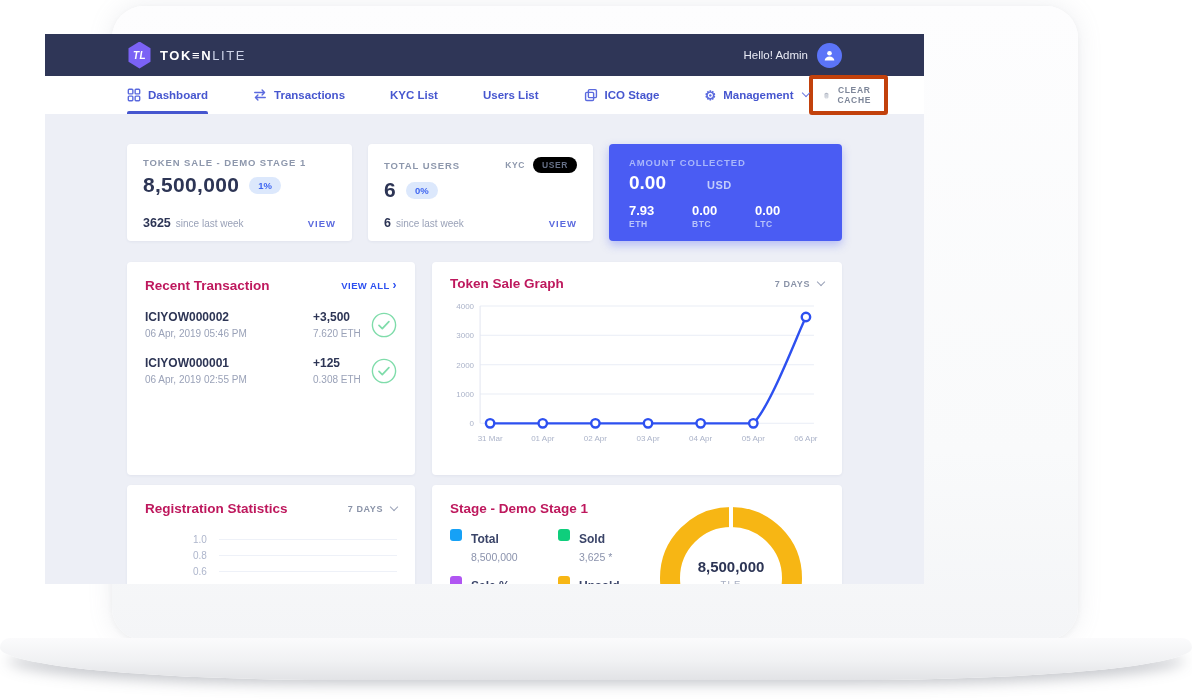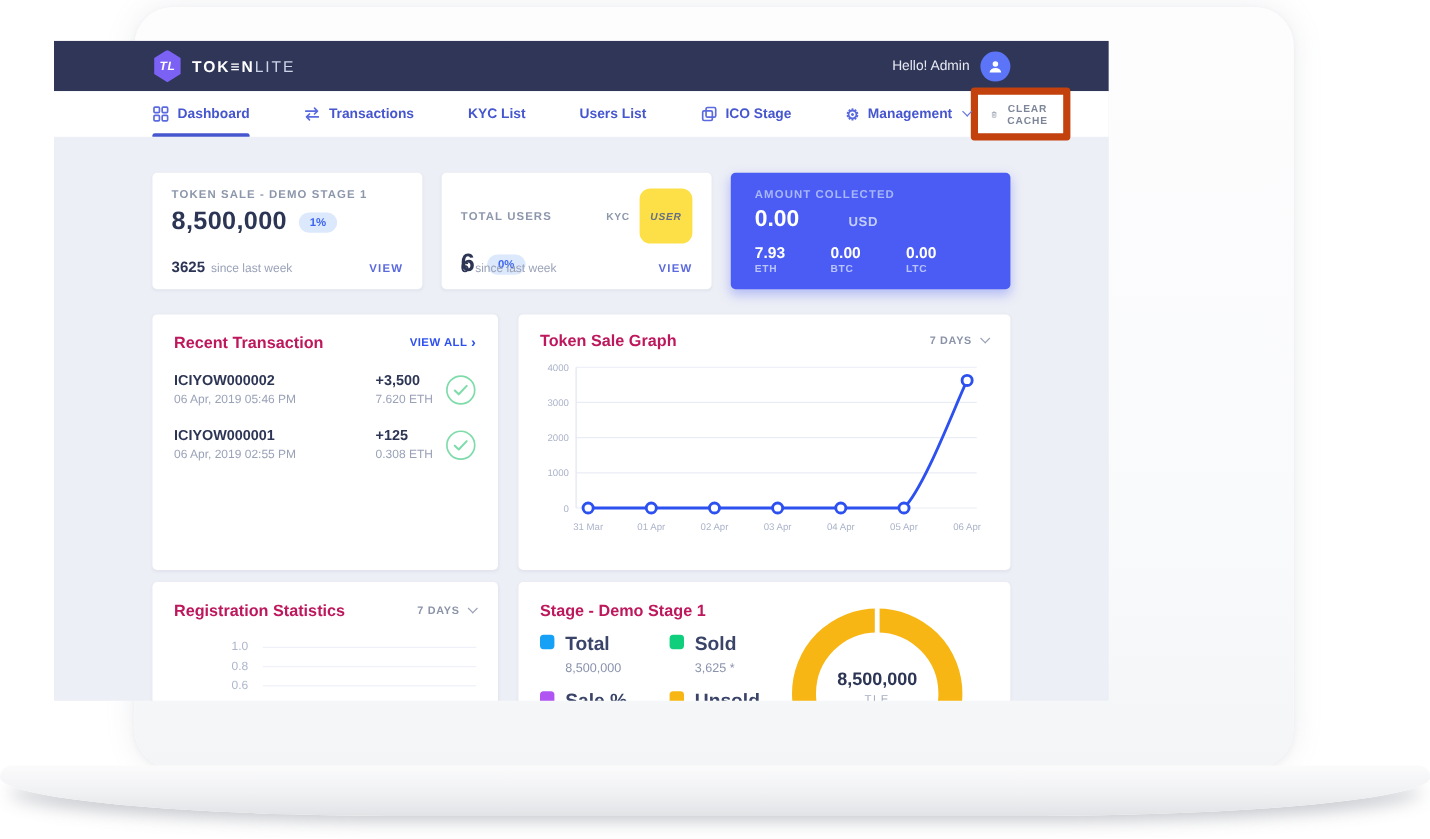--- a/index.html
+++ b/index.html
@@ -38,21 +38,21 @@
   .nav-items { display:flex; align-items:flex-end; gap:45px; height:100%; }
   .nav-item { position:relative; display:flex; align-items:center; gap:7px; height:100%;
     font-size:11.5px; font-weight:bold; color:#4656cf; cursor:pointer; white-space:nowrap; }
   .nav-item.active::after { content:""; position:absolute; left:0; right:0; bottom:0; height:3px;
     background:#4656cf; border-radius:2px 2px 0 0; }
   .nicon { width:14px; height:14px; stroke:#5b6ade; fill:none; stroke-width:1.6; }
   .gear-glyph { font-size:13px; color:#5b6ade; line-height:1; }
   .chev { width:6px; height:6px; border-right:1.6px solid #6a78de; border-bottom:1.6px solid #6a78de;
     transform:rotate(45deg); display:inline-block; margin-top:-4px; margin-left:3px; }
   .clear-cache { margin-left:auto; display:flex; align-items:center; gap:6px; background:#fff;
-    border:6px solid #c2410c; border-radius:3px; padding:6px 11px; color:#7d8699;
+    border:4px solid #c2410c; border-radius:3px; padding:6px 11px; color:#7d8699;
     font-size:8.5px; font-weight:bold; letter-spacing:.7px; cursor:pointer; }
 
   
   .content { padding:30px 82px 0; }
   .card { background:#ffffff; border-radius:4px; box-shadow:0 1px 3px rgba(40,50,100,.06); }
   .row1 { display:flex; gap:16px; }
   .row1 .card { flex:1; height:97px; padding:13px 16px; position:relative; }
   .card-title { font-size:9.5px; font-weight:bold; letter-spacing:.9px; color:#8d97ac; }
   .title-row { display:flex; align-items:center; justify-content:space-between; }
   .value-row { display:flex; align-items:center; gap:10px; margin-top:5px; }
@@ -61,21 +61,21 @@
     padding:3px 9px; border-radius:10px; }
   .card-foot { position:absolute; left:16px; right:16px; bottom:11px; display:flex;
     align-items:baseline; gap:5px; }
   .delta { font-size:12.5px; font-weight:bold; color:#2d3555; }
   .delta-cap { font-size:10px; color:#9aa2b8; }
   .view-link { margin-left:auto; font-size:9.5px; font-weight:bold; letter-spacing:1px;
     color:#5b6ade; cursor:pointer; }
   .toggle { display:flex; align-items:center; gap:8px; }
   .toggle-kyc { font-size:8.5px; font-weight:bold; letter-spacing:.6px; color:#8d97ac; cursor:pointer; }
   .toggle-user { font-size:8.5px; font-weight:bold; letter-spacing:.6px; color:#667087;
-    background:#fde047; border-radius:9px; padding:18px 9px; cursor:pointer;font-style:italic; }
+    background:#000000; border-radius:9px; padding:3px 9px; cursor:pointer; }
 
   .card.blue { background:#4a5cf3; box-shadow:0 4px 10px rgba(74,92,243,.35); padding:13px 20px; }
   .card.blue .card-title { color:#a8b6fb; }
   .amt-row { display:flex; align-items:baseline; gap:5px; margin-top:4px; }
   .amt-val { font-size:19px; font-weight:bold; color:#ffffff; }
   .amt-cur { font-size:11px; font-weight:bold; color:#c3cdfb; letter-spacing:.5px;margin-left:36px; }
   .breakdown { display:flex; margin-top:9px; }
   .bd-col { width:63px; }
   .bd-val { font-size:13px; font-weight:bold; color:#ffffff; }
   .bd-label { font-size:8.5px; font-weight:bold; color:#b9c4fa; letter-spacing:.6px; margin-top:1px; }
@@ -106,21 +106,21 @@
   .reg-card { height:170px; }
   .yticks { margin-top:15px; }
   .ytick-row { display:flex; align-items:center; gap:8px; height:16px; }
   .ytick { width:18px; text-align:left; font-size:10px; color:#aeb6cc;margin-left:48px; }
   .yline { flex:1; height:1px; background:#eef1f8; }
 
   .stage-card { height:170px; }
   .legend { margin-top:13px; display:grid; grid-template-columns:108px 108px; row-gap:13px; }
   .leg-item { position:relative; padding-left:21px; }
   .leg-swatch { position:absolute; left:0; top:0; width:12px; height:12px; border-radius:3px; }
-  .leg-label { font-size:16px; font-weight:bold; color:#3a4468; }
+  .leg-label { font-size:12px; font-weight:bold; color:#3a4468; }
   .leg-value { font-size:10.5px; color:#8b93ad; margin-top:4px; }
   .donut-wrap { position:absolute; left:228px; top:22px; width:142px; height:142px; }
   .donut-ring { position:absolute; inset:0; border:20px solid #f7b614; border-radius:50%; }
   .donut-gap { position:absolute; left:69px; top:-1px; width:4px; height:23px; background:#ffffff; }
   .donut-center { position:absolute; left:0; right:0; top:51px; text-align:center; }
   .donut-val { font-size:15px; font-weight:bold; color:#2d3555; }
   .donut-sub { font-size:9.5px; color:#a7aec2; letter-spacing:1.2px; margin-top:3px; }
 </style>
 </head>
 <body>

